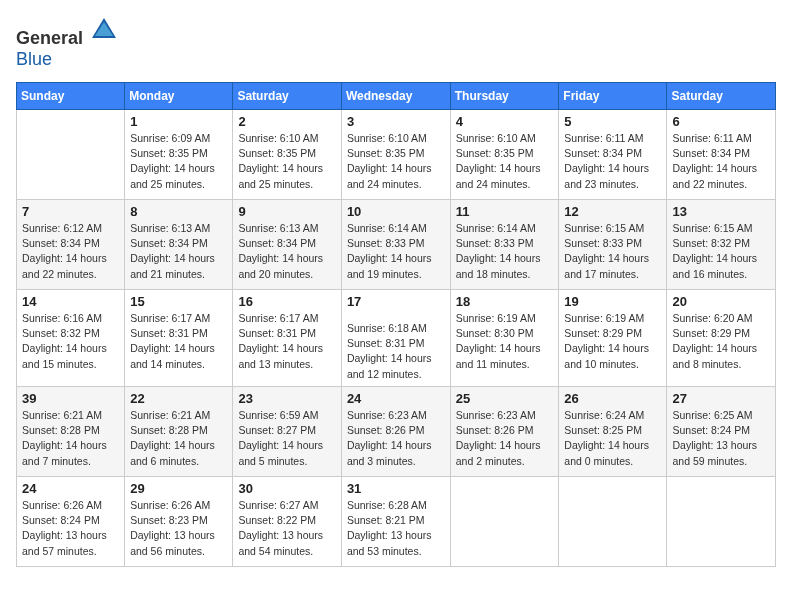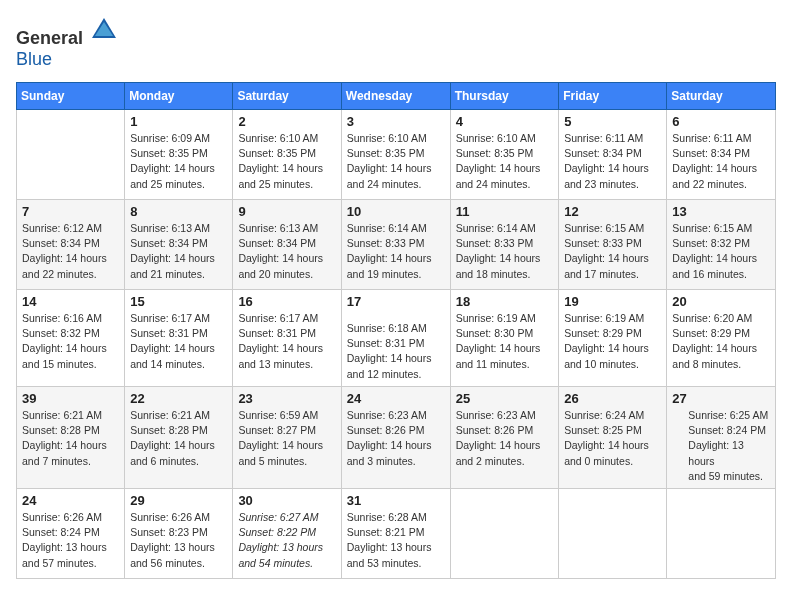--- a/index.html
+++ b/index.html
@@ -306,21 +306,21 @@
         </td>
         <td>
           <div class="day-number">26</div>
           <div class="day-detail" style="white-space: pre-line;">Sunrise: 6:24 AM
 Sunset: 8:25 PM
 Daylight: 14 hours
 and 0 minutes.</div>
         </td>
         <td>
           <div class="day-number">27</div>
-          <div class="day-detail" style="white-space: pre-line; margin-left: 16px;">Sunrise: 6:25 AM
+          <div class="day-detail" style="white-space: pre-line;">Sunrise: 6:25 AM
 Sunset: 8:24 PM
 Daylight: 13 hours
 and 59 minutes.</div>
         </td>
       </tr>
       <tr class="row-odd">
         <td>
           <div class="day-number">24</div>
           <div class="day-detail" style="white-space: pre-line;">Sunrise: 6:26 AM
 Sunset: 8:24 PM
@@ -329,21 +329,21 @@
         </td>
         <td>
           <div class="day-number">29</div>
           <div class="day-detail" style="white-space: pre-line;">Sunrise: 6:26 AM
 Sunset: 8:23 PM
 Daylight: 13 hours
 and 56 minutes.</div>
         </td>
         <td>
           <div class="day-number">30</div>
-          <div class="day-detail" style="white-space: pre-line; font-style: italic;">Sunrise: 6:27 AM
+          <div class="day-detail" style="white-space: pre-line;">Sunrise: 6:27 AM
 Sunset: 8:22 PM
 Daylight: 13 hours
 and 54 minutes.</div>
         </td>
         <td>
           <div class="day-number">31</div>
           <div class="day-detail" style="white-space: pre-line;">Sunrise: 6:28 AM
 Sunset: 8:21 PM
 Daylight: 13 hours
 and 53 minutes.</div>

